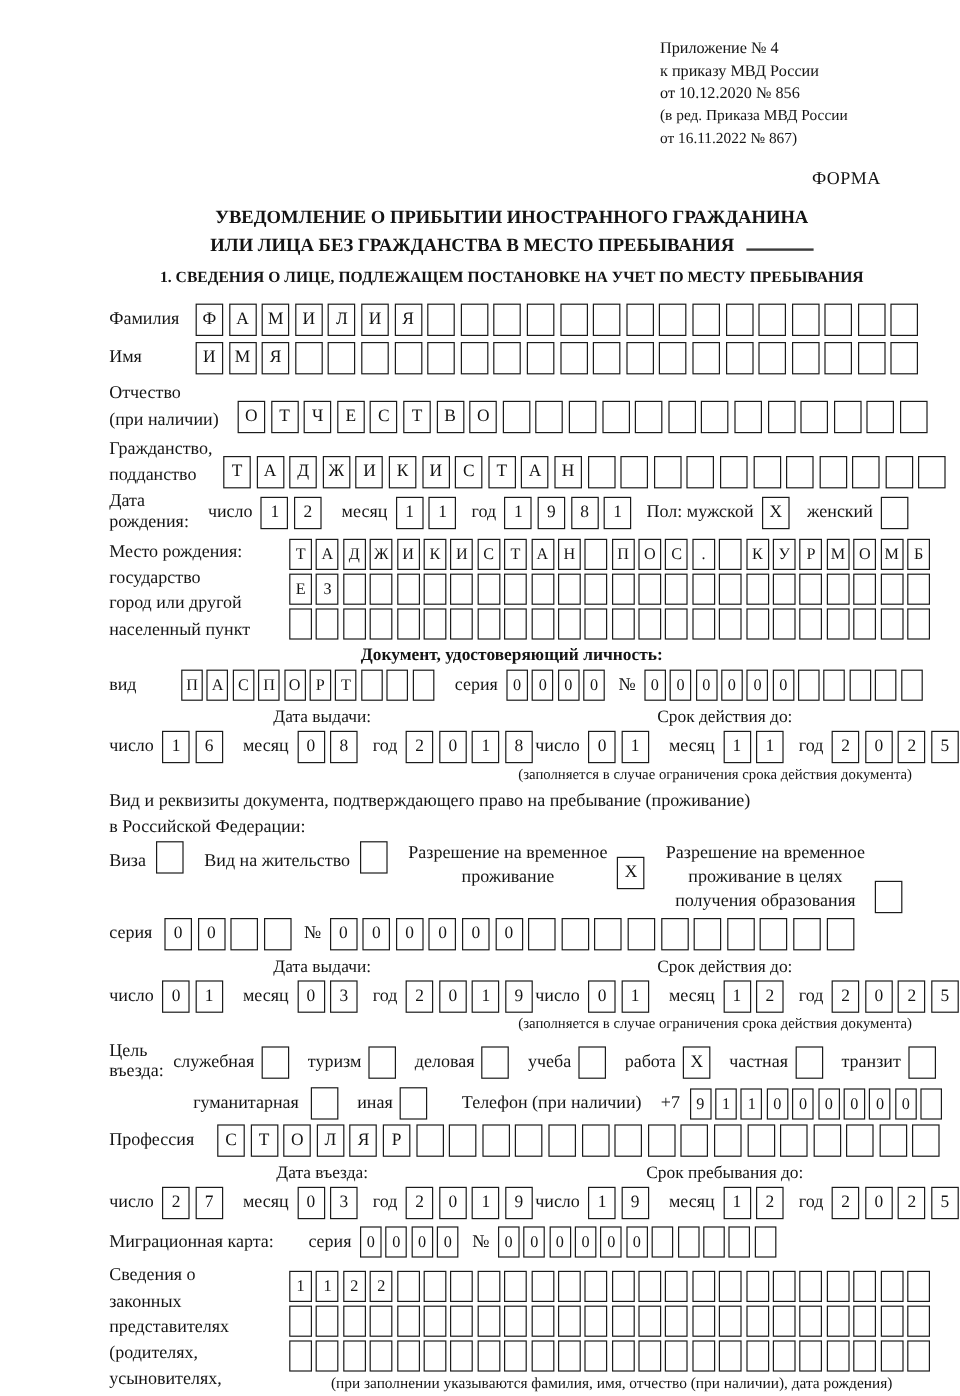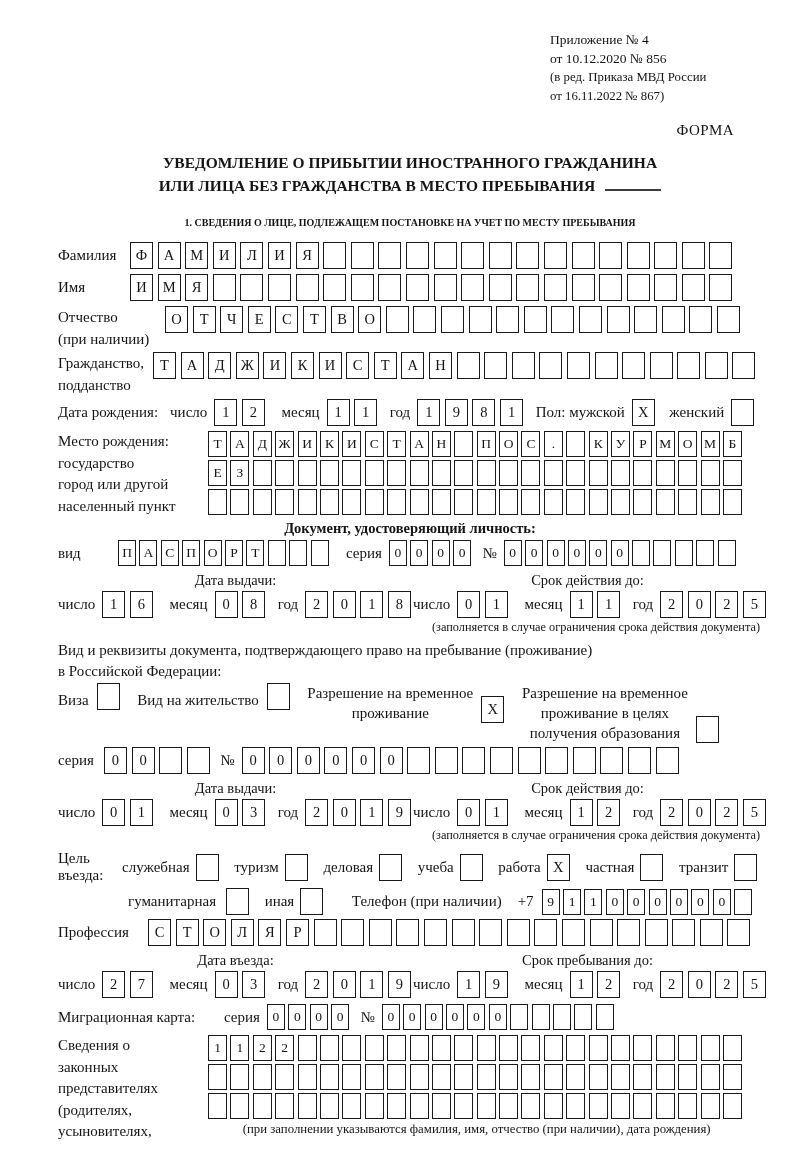--- a/index.html
+++ b/index.html
@@ -1,28 +1,28 @@
 <!DOCTYPE html>
 <html><head>
 <meta charset="utf-8">
 <style>
   html,body{margin:0;padding:0;background:#fff}
   body{width:800px;height:1163px;overflow:hidden;color:#141414;
        font-family:"Liberation Serif","DejaVu Serif",serif;font-size:15px}
-  .page{box-sizing:border-box;width:800px;height:1040px;padding:30px 38px 0 58px;position:relative}
+  .page{box-sizing:border-box;width:800px;height:1040px;padding:30px 38px 0 91px;position:relative}
 
   .ref{margin-left:auto;width:212px;font-size:13.5px;line-height:19px}
   .ref .small{font-size:12.8px}
   .forma{text-align:right;padding-right:28px;font-weight:normal;font-size:15px;margin-top:16px;letter-spacing:.4px}
   .title{text-align:center;font-weight:bold;font-size:15.5px;line-height:23px;margin-top:12px}
   .uline{display:inline-block;width:56px;height:3px;border-bottom:2.5px solid #3c3c3c;margin-left:10px}
-  .sec1{text-align:center;font-weight:bold;font-size:10px;margin-top:20px}
+  .sec1{text-align:center;font-weight:bold;font-size:13px;margin-top:7px}
 
   .row{display:flex;align-items:center;margin-top:5px}
-  .row.top{align-items:flex-start}
+  .row.top{align-items:flex-end}
   .cells{display:flex;flex:none}
   .cell{box-sizing:border-box;flex:none;width:23px;height:27px;border:1.5px solid #1b1b1b;
         margin-right:4.6px;text-align:center;font-size:14.5px;line-height:24px;background:#fff}
   .cells-md .cell{width:18px;height:26px;margin-right:3.4px;font-size:13.5px;line-height:23px}
   .cells-sm .cell{width:19px;height:26px;margin-right:3.4px;font-size:13.5px;line-height:23px}
 
   .lbl{flex:none}
   .w72{width:72px}.w107{width:107px}.w95{width:95px}.w60{width:60px}.w90{width:90px}.w150{width:150px}.w152{width:152px}
   .lbl2{flex:none;line-height:22px}
   .lblcol{flex:none;line-height:21.5px}
@@ -50,20 +50,21 @@
   .prefix{margin:0 8px 0 10px;flex:none}
   .caption{font-size:12.8px;text-align:center;line-height:15px;margin-top:2px}
 </style>
 </head>
 <body>
 
 <div class="page">
 
   <div class="ref">
     <div>Приложение № 4</div>
+    <div>к приказу МВД России</div>
     <div>от 10.12.2020 № 856</div>
     <div class="small">(в ред. Приказа МВД России</div>
     <div class="small">от 16.11.2022 № 867)</div>
   </div>
 
   <div class="forma">ФОРМА</div>
 
   <div class="title">
     <div>УВЕДОМЛЕНИЕ О ПРИБЫТИИ ИНОСТРАННОГО ГРАЖДАНИНА</div>
     <div><span>ИЛИ ЛИЦА БЕЗ ГРАЖДАНСТВА В МЕСТО ПРЕБЫВАНИЯ</span><span class="uline"></span></div>

